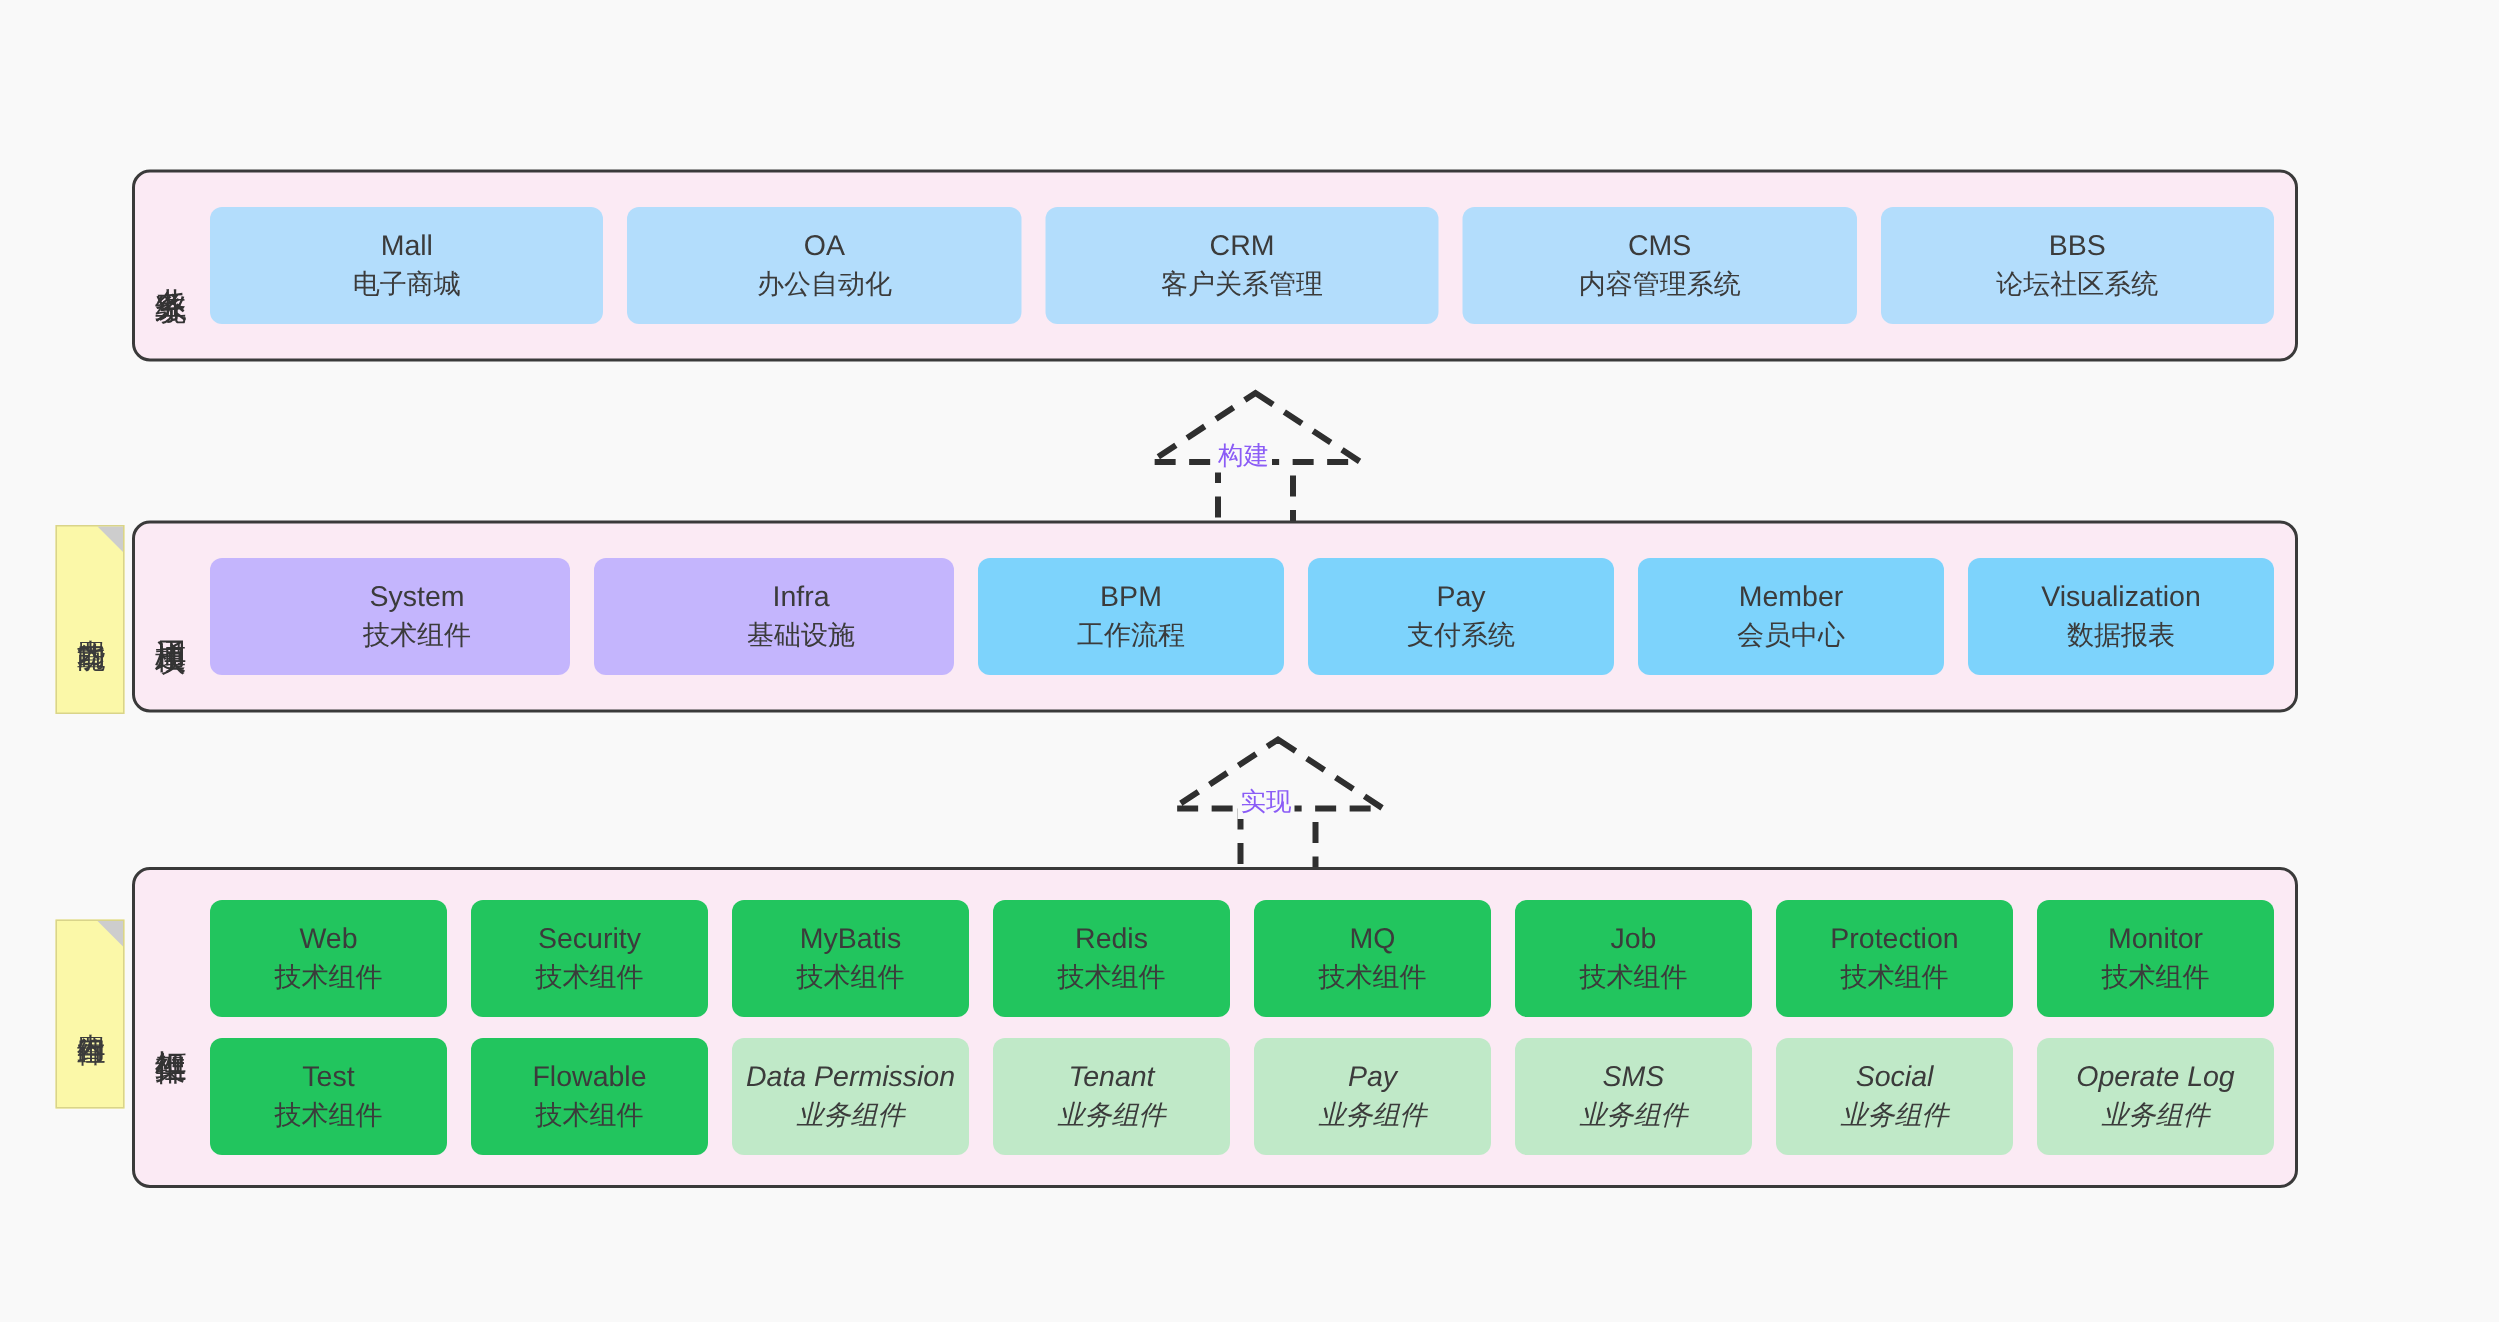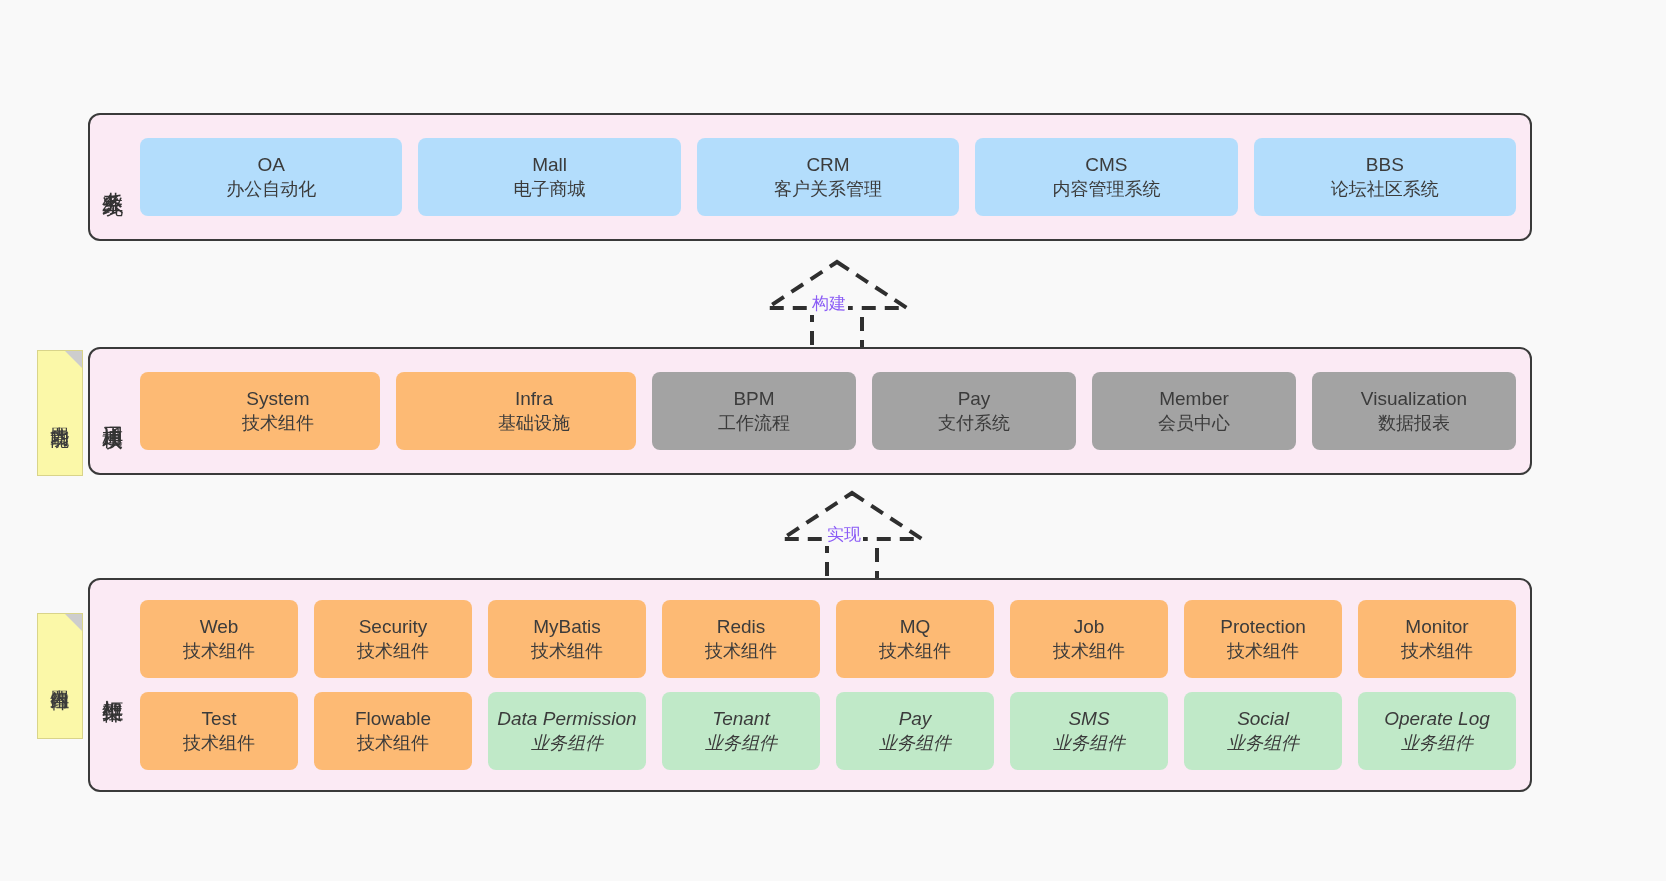--- a/index.html
+++ b/index.html
@@ -76,23 +76,23 @@
   }
   .card .en {
     font-size: 19px;
     color: #3b3b3b;
   }
   .card .cn {
     font-size: 18px;
     color: #3b3b3b;
   }
   .c-blue   { background: #b3ddfc; }
-  .c-red    { background: #fdba74; padding-left: 40px; }
-  .c-pink   { background: #a3a3a3; }
-  .c-green  { background: #fdba74; }
+  .c-red    { background: #c4b5fd; padding-left: 40px; }
+  .c-pink   { background: #7dd3fc; }
+  .c-green  { background: #22c55e; }
   .c-lgreen { background: #c0e9c8; font-style: italic; }
 
   
   #layer-business { left: 88px;  top: 113px; width: 1444px; height: 128px; }
   #layer-business .card { height: 78px; }
 
   #layer-modules  { left: 88px;  top: 347px; width: 1444px; height: 128px; }
   #layer-modules .card { height: 78px; }
 
   #layer-framework{ left: 88px;  top: 578px; width: 1444px; height: 214px; }
@@ -150,26 +150,26 @@
 </head>
 <body>
 
 <div class="canvas">
 
   <div class="layer" id="layer-business">
     <div class="layer-title">业务系统</div>
     <div class="layer-body">
       <div class="row">
         <div class="card c-blue">
+          <span class="en">Mall</span>
+          <span class="cn">电子商城</span>
+        </div>
+        <div class="card c-blue">
           <span class="en">OA</span>
           <span class="cn">办公自动化</span>
-        </div>
-        <div class="card c-blue">
-          <span class="en">Mall</span>
-          <span class="cn">电子商城</span>
         </div>
         <div class="card c-blue">
           <span class="en">CRM</span>
           <span class="cn">客户关系管理</span>
         </div>
         <div class="card c-blue">
           <span class="en">CMS</span>
           <span class="cn">内容管理系统</span>
         </div>
         <div class="card c-blue">

